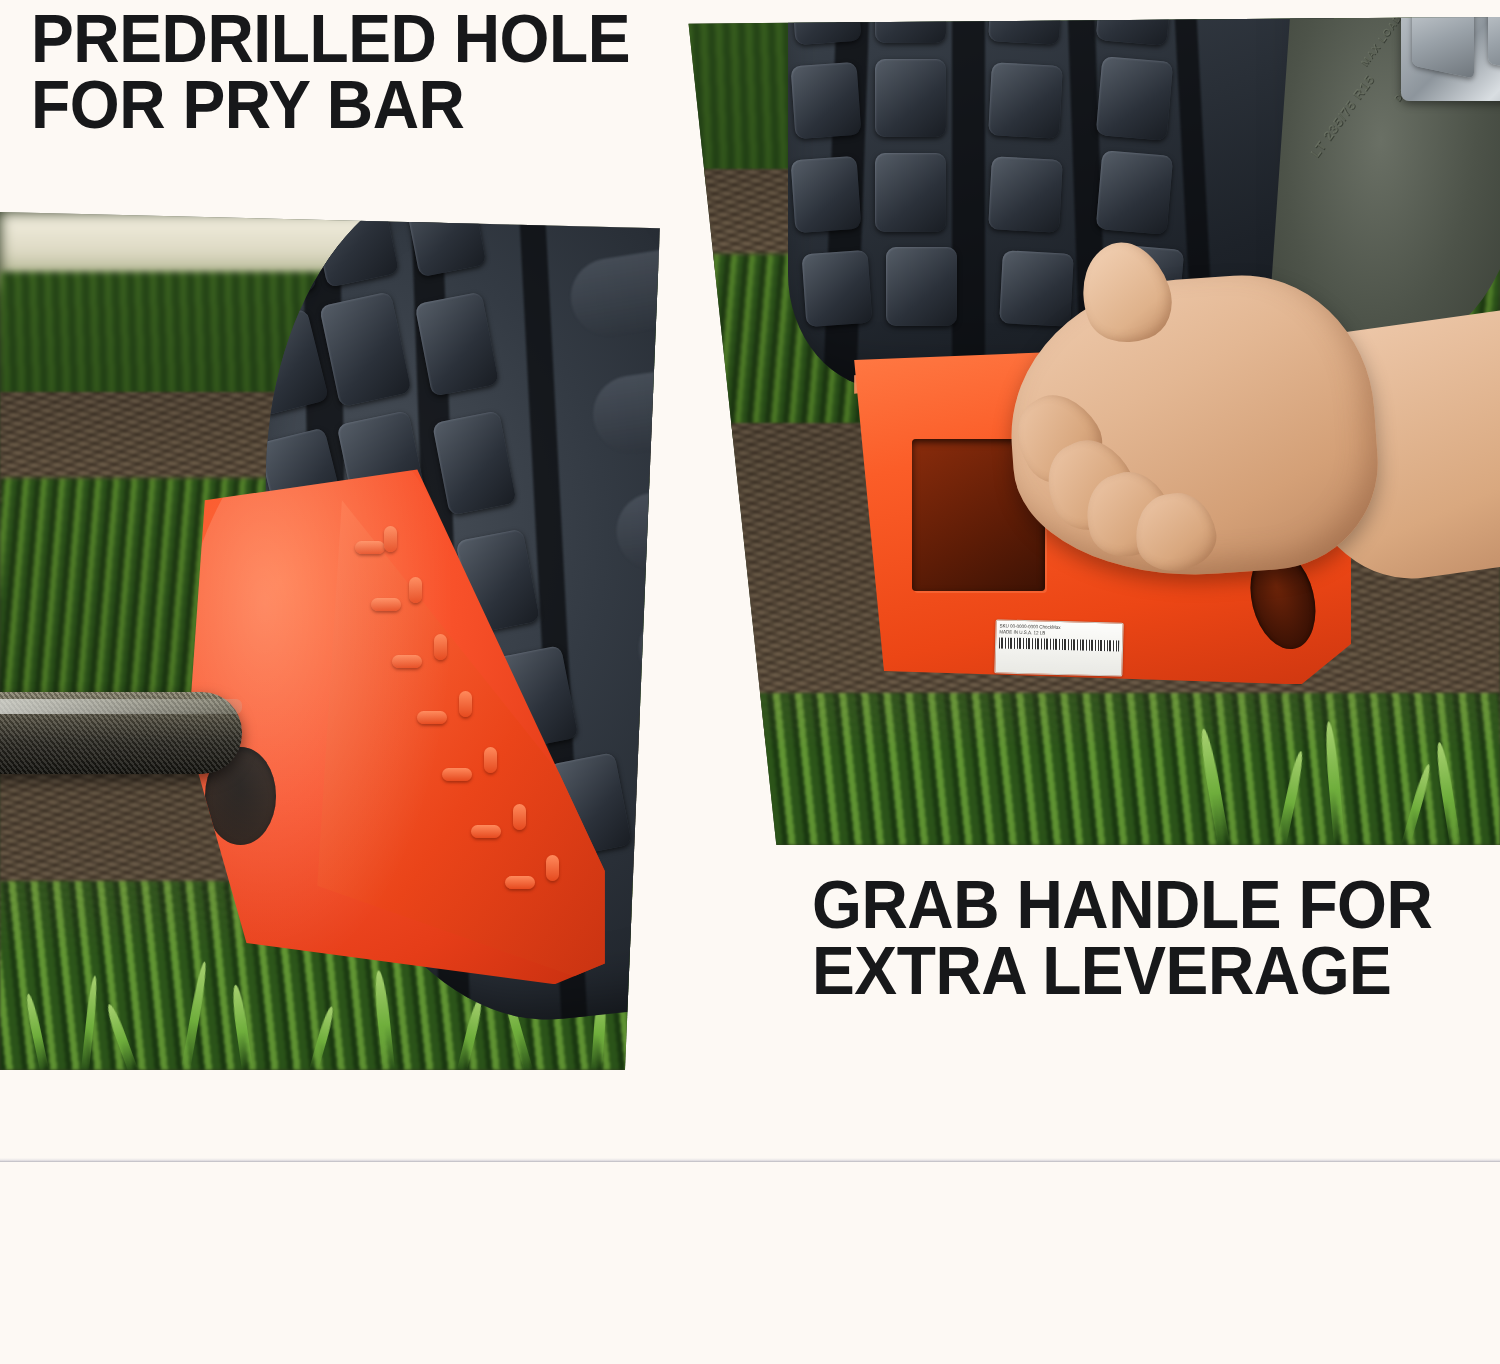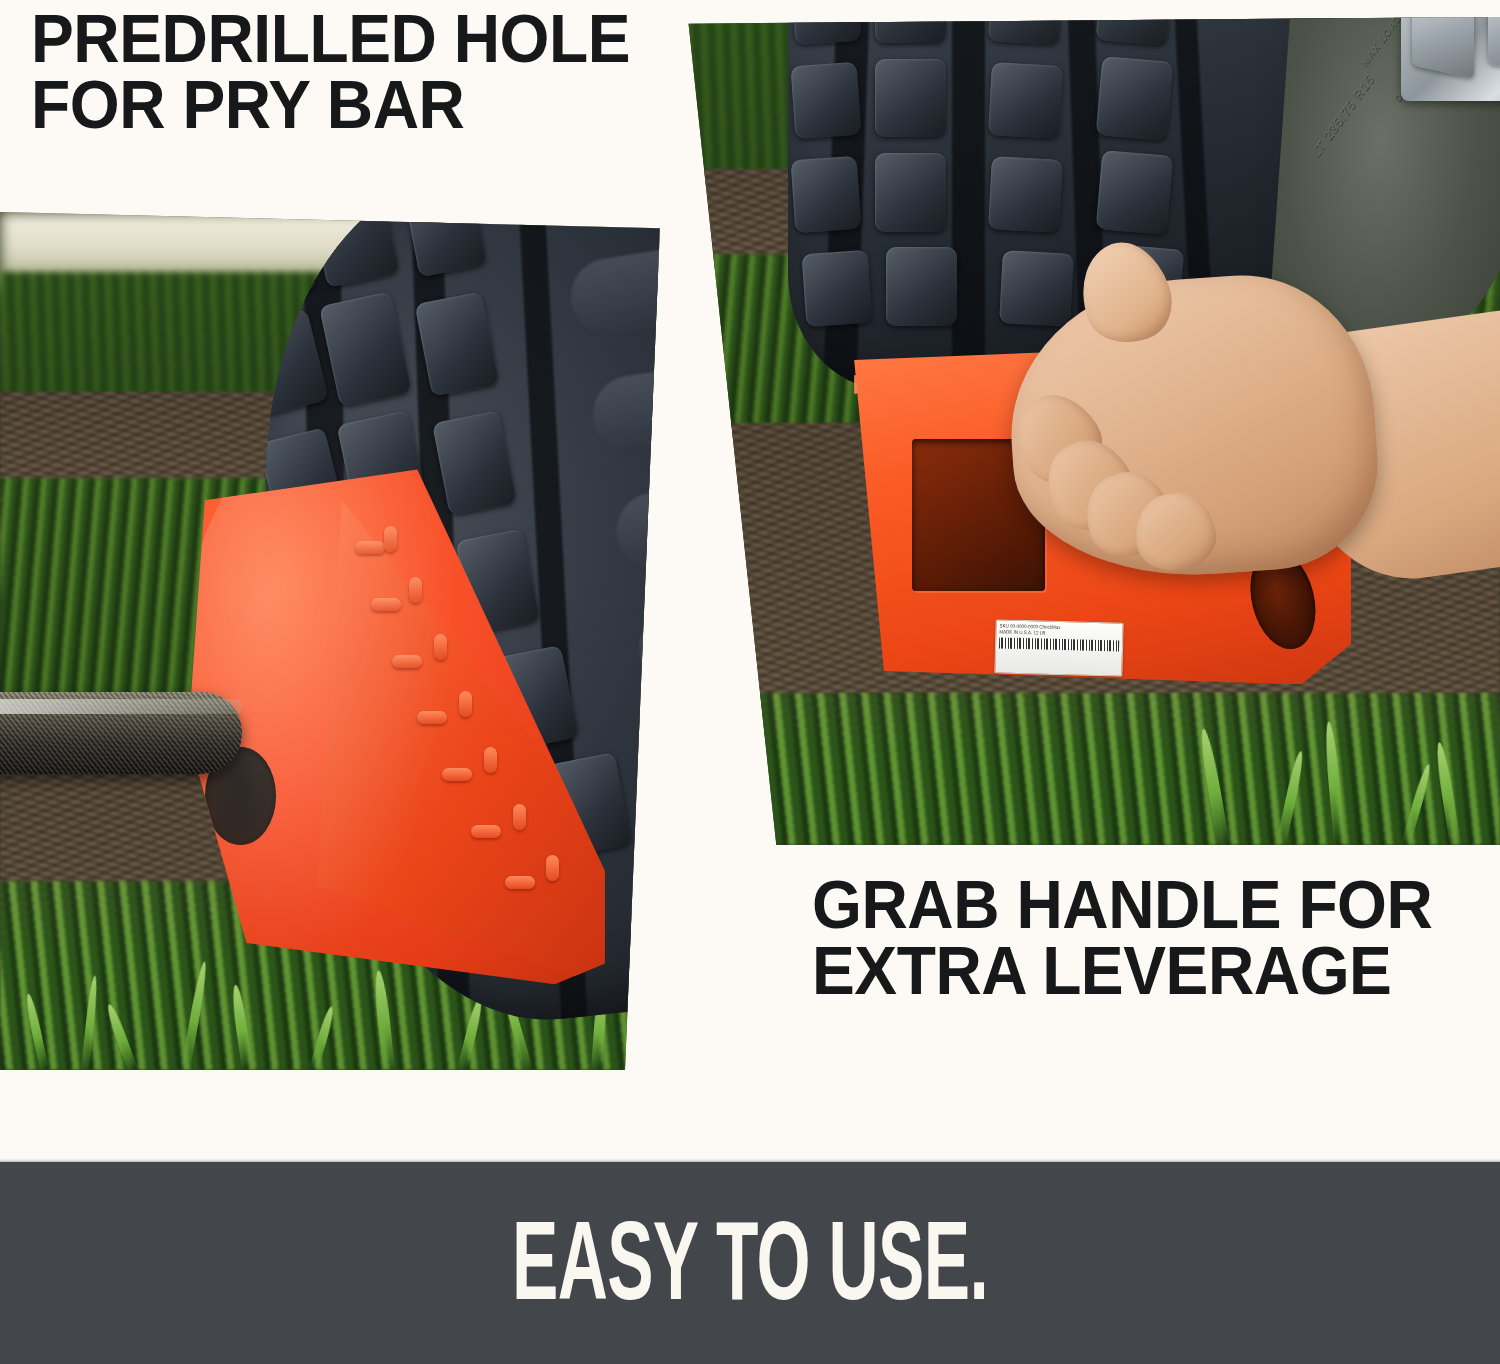--- a/index.html
+++ b/index.html
@@ -532,17 +532,14 @@
         <div class="finger" style="left:32%; top:72%; width:22%; height:26%; transform:rotate(-6deg);"></div>
       </div>
 
     </div>
   </div>
 
   <div class="headline" id="headline-grab">GRAB HANDLE FOR
 EXTRA LEVERAGE</div>
 
   <div class="hairline"></div>
-  <div id="bottom-banner">
-    <div id="banner-text">EASY TO USE.</div>
-  </div>
 
 </div>
 
 </body></html>

